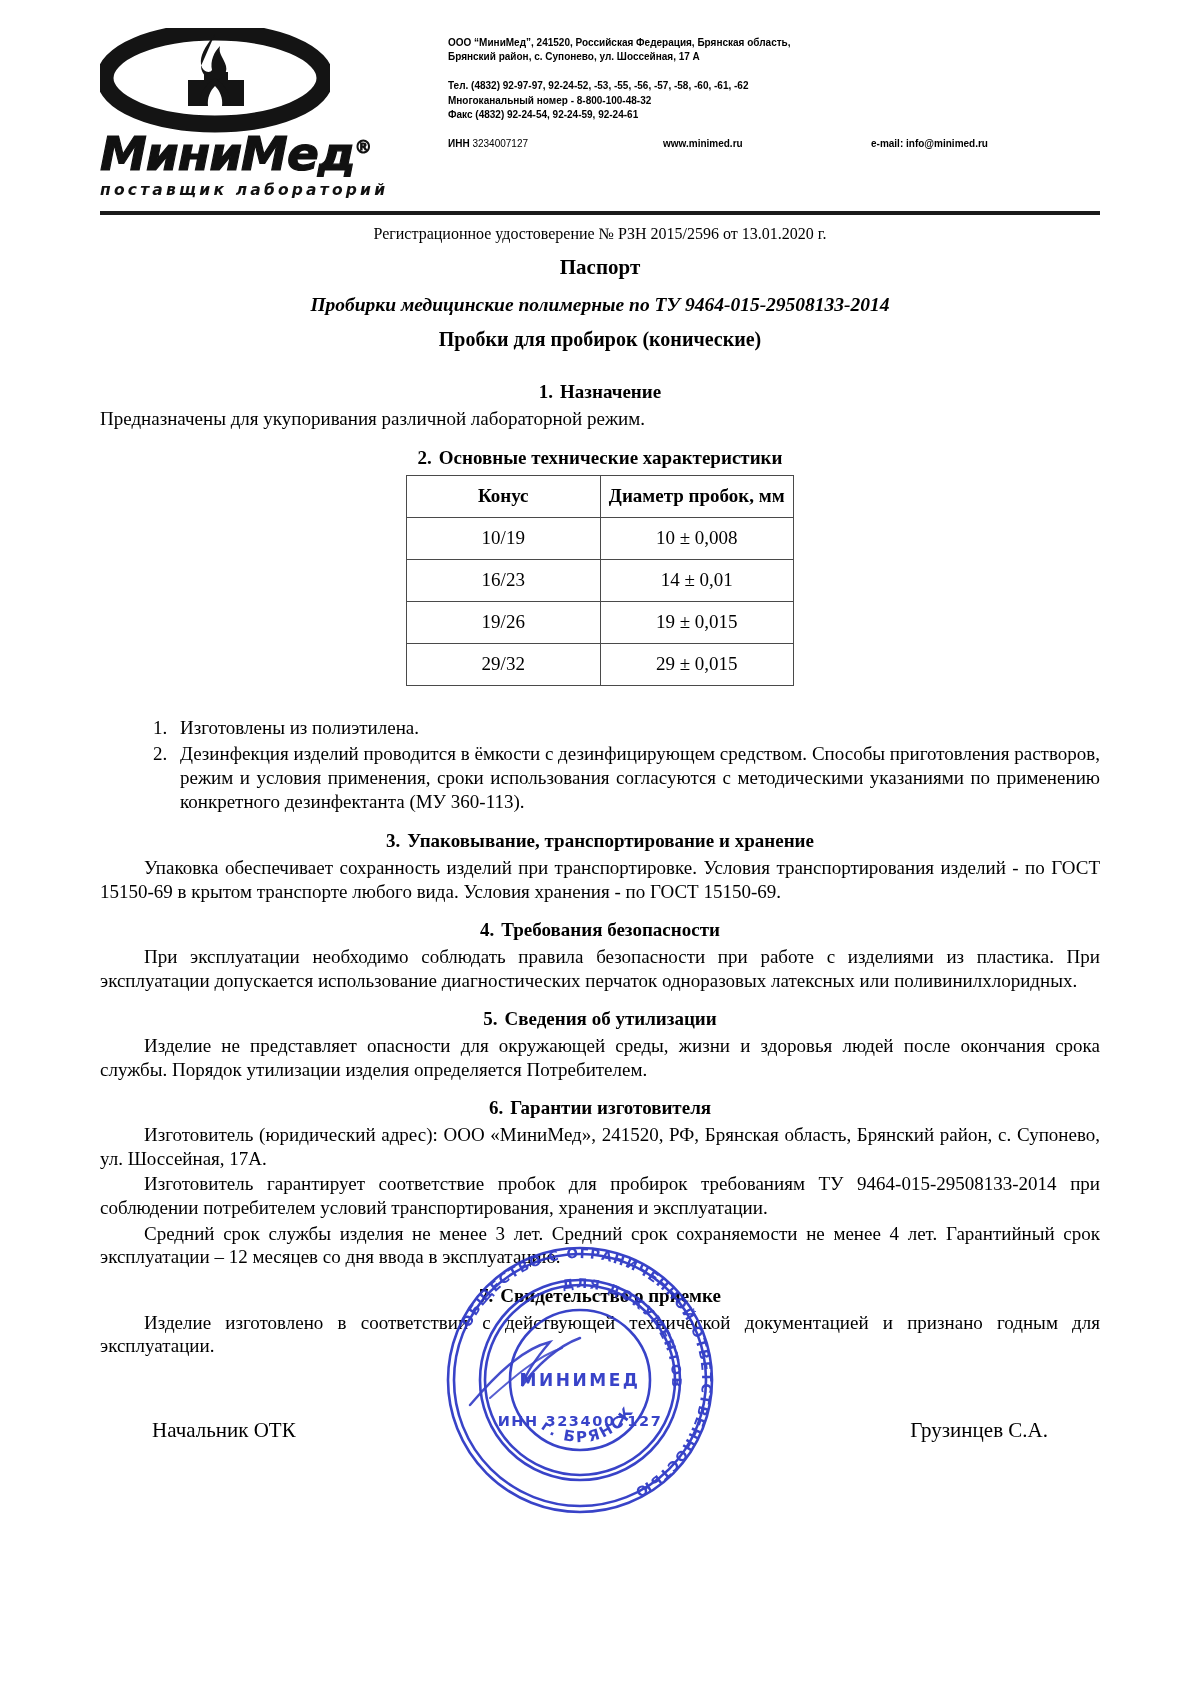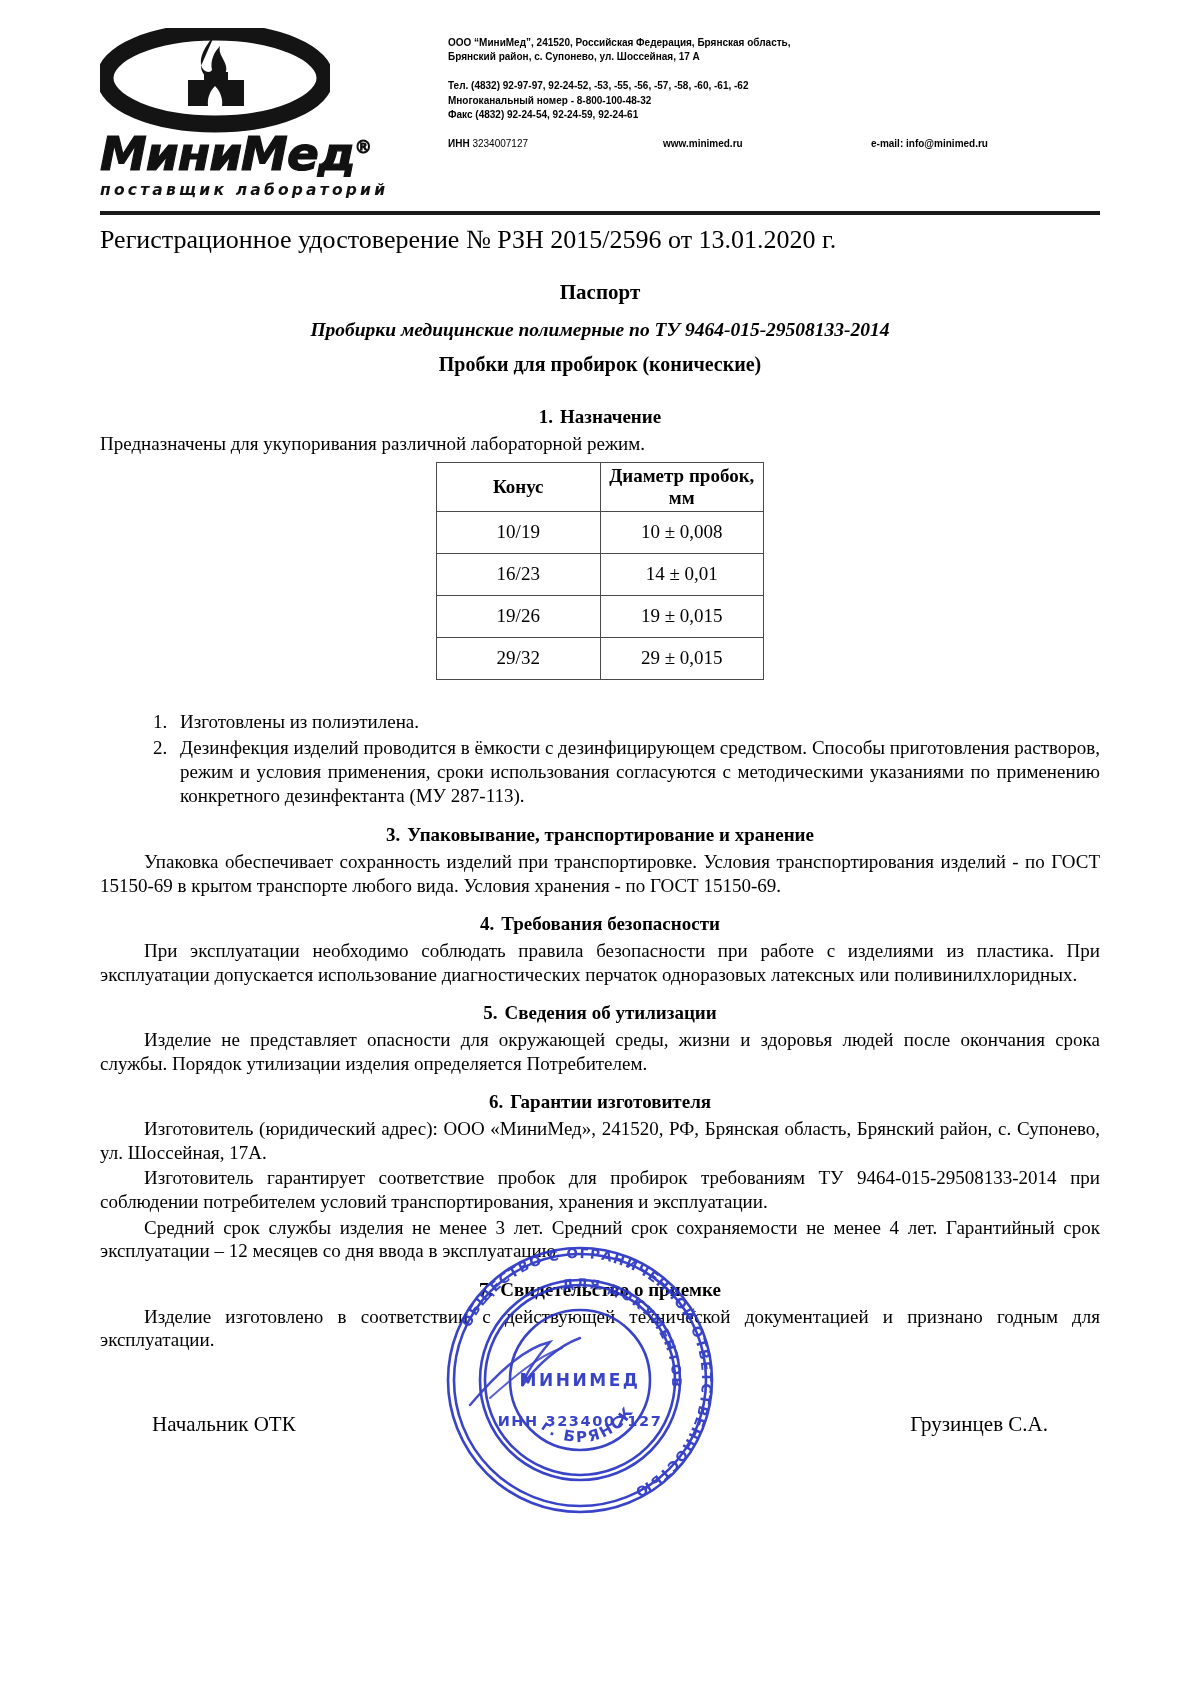--- a/index.html
+++ b/index.html
@@ -82,23 +82,23 @@
   .inn-row .c3 { flex: 1; margin-left: 8px; }
   .inn-num { font-weight: normal; }
 
   .rule {
     border-top: 4px solid #1a1a1a;
     margin: 6px 0 10px 0;
   }
 
   
   .reg-line {
-    text-align: left;
-    font-size: 26px;
-    margin: 4px 0 25px 0;
+    text-align: center;
+    font-size: 16px;
+    margin: 4px 0 12px 0;
   }
   h1.doc-title {
     text-align: center;
     font-size: 21px;
     font-weight: bold;
     margin: 0 0 14px 0;
   }
   .doc-sub-italic {
     text-align: center;
     font-size: 19.5px;
@@ -126,21 +126,21 @@
     text-align: justify;
     text-indent: 0;
   }
   p.indented { text-indent: 44px; }
   p.justify-full { text-align: justify; text-align-last: left; }
 
   
   table.spec {
     border-collapse: collapse;
     margin: 6px auto 0 auto;
-    width: 328px;
+    width: 388px;
     table-layout: fixed;
   }
   table.spec td, table.spec th {
     border: 1.3px solid #4a4a4a;
     height: 42px;
     text-align: center;
     font-size: 19px;
     padding: 2px 6px;
   }
   table.spec th { font-weight: bold; }
@@ -231,20 +231,23 @@
   <div class="reg-line">Регистрационное удостоверение № РЗН 2015/2596 от 13.01.2020 г.</div>
   <h1 class="doc-title">Паспорт</h1>
   <div class="doc-sub-italic">Пробирки медицинские полимерные по ТУ 9464-015-29508133-2014</div>
   <div class="doc-sub">Пробки для пробирок (конические)</div>
 
   <h2 class="section">
     <span class="num">1.</span><span>Назначение</span>
   </h2>
   <p class="body-text">Предназначены для укупоривания различной лабораторной режим.</p>
 
+  <h2 class="section">
+    <span class="num">2.</span><span>Основные технические характеристики</span>
+  </h2>
 
   <table class="spec">
     <thead>
       <tr>
         <th>Конус</th>
         <th>Диаметр пробок, мм</th>
       </tr>
     </thead>
     <tbody>
       <tr>
@@ -261,21 +264,21 @@
       </tr>
       <tr>
         <td class="conus">29/32</td>
         <td class="diam">29 ± 0,015</td>
       </tr>
     </tbody>
   </table>
 
   <ol class="numlist">
     <li>Изготовлены из полиэтилена.</li>
-    <li>Дезинфекция изделий проводится в ёмкости с дезинфицирующем средством. Способы приготовления растворов, режим и условия применения, сроки использования согласуются с методическими указаниями по применению конкретного дезинфектанта (МУ 287-113).</li>
+    <li>Дезинфекция изделий проводится в ёмкости с дезинфицирующем средством. Способы приготовления растворов, режим и условия применения, сроки использования согласуются с методическими указаниями по применению конкретного дезинфектанта (МУ 360-113).</li>
   </ol>
 
   <h2 class="section">
     <span class="num">3.</span><span>Упаковывание, транспортирование и хранение</span>
   </h2>
   <p class="body-text indented justify-full">Упаковка обеспечивает сохранность изделий при транспортировке. Условия транспортирования изделий - по ГОСТ 15150-69 в крытом транспорте любого вида. Условия хранения - по ГОСТ 15150-69.</p>
 
   <h2 class="section">
     <span class="num">4.</span><span>Требования безопасности</span>
   </h2>

